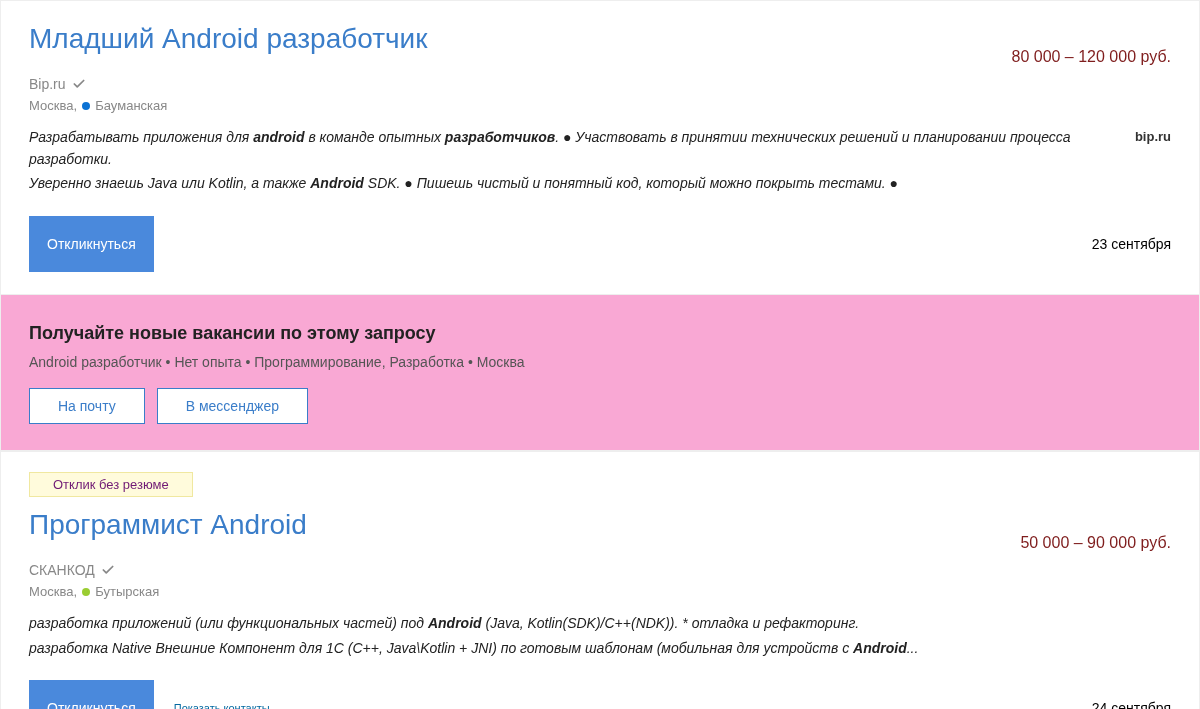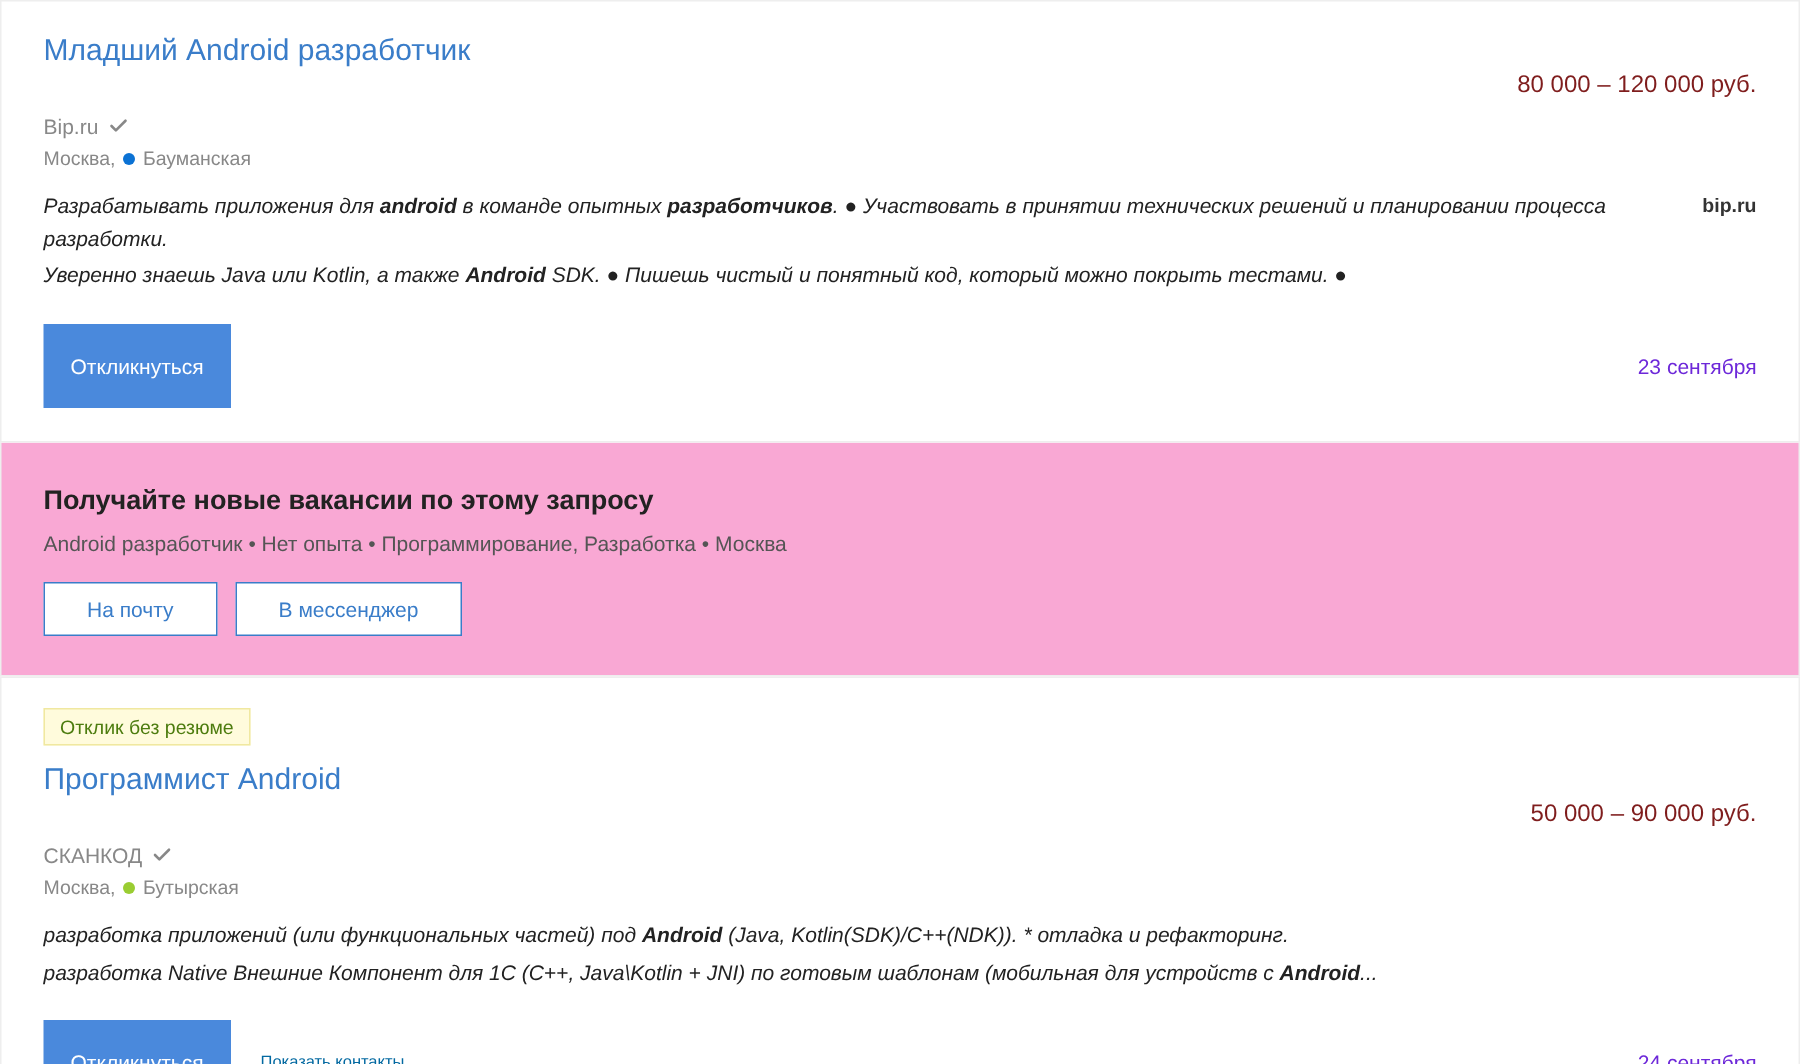--- a/index.html
+++ b/index.html
@@ -17,21 +17,21 @@
     padding: 20px 28px 22px 28px;
     position: relative;
   }
   .header-row {
     display: flex;
     justify-content: space-between;
     align-items: flex-start;
   }
   .title-link {
     color: #3a7dc9;
-    font-size: 20px;
+    font-size: 28px;
     text-decoration: none;
     line-height: 1.3;
   }
   .salary {
     font-size: 16px;
     color: #7f1d1d;
     white-space: nowrap;
     margin-top: 27px;
   }
   .company-row {
@@ -95,21 +95,21 @@
     font-size: 14px;
     cursor: pointer;
   }
   .footer-left { display: flex; align-items: center; gap: 20px; }
   .contacts-link {
     color: #0369a1;
     font-size: 11px;
     text-decoration: none;
   }
   .date {
-    color: #6d28d9;
+    color: #000000;
     font-size: 14px;
   }
   .subscribe-block {
     background: #f9a8d4;
     border: 1px solid #eee;
     border-top: none;
     padding: 28px 28px 26px 28px;
   }
   .subscribe-title {
     font-size: 18px;
@@ -128,23 +128,23 @@
     color: #3a7dc9;
     border: 1px solid #3a7dc9;
     padding: 9px 28px;
     font-size: 14px;
     cursor: pointer;
   }
   .badge {
     display: inline-block;
     background: #fffbdc;
     border: 1px solid #f0e8a0;
-    color: #4d7c0f;
+    color: #701a75;
     font-size: 13px;
-    padding: 4px 10px;
+    padding: 4px 23px;
     margin-bottom: 10px;
   }
 </style>
 </head>
 <body>
 
 <div class="card">
   <div class="header-row">
     <a href="#" class="title-link">Младший Android разработчик</a>
     <div class="salary">80 000 – 120 000 руб.</div>

